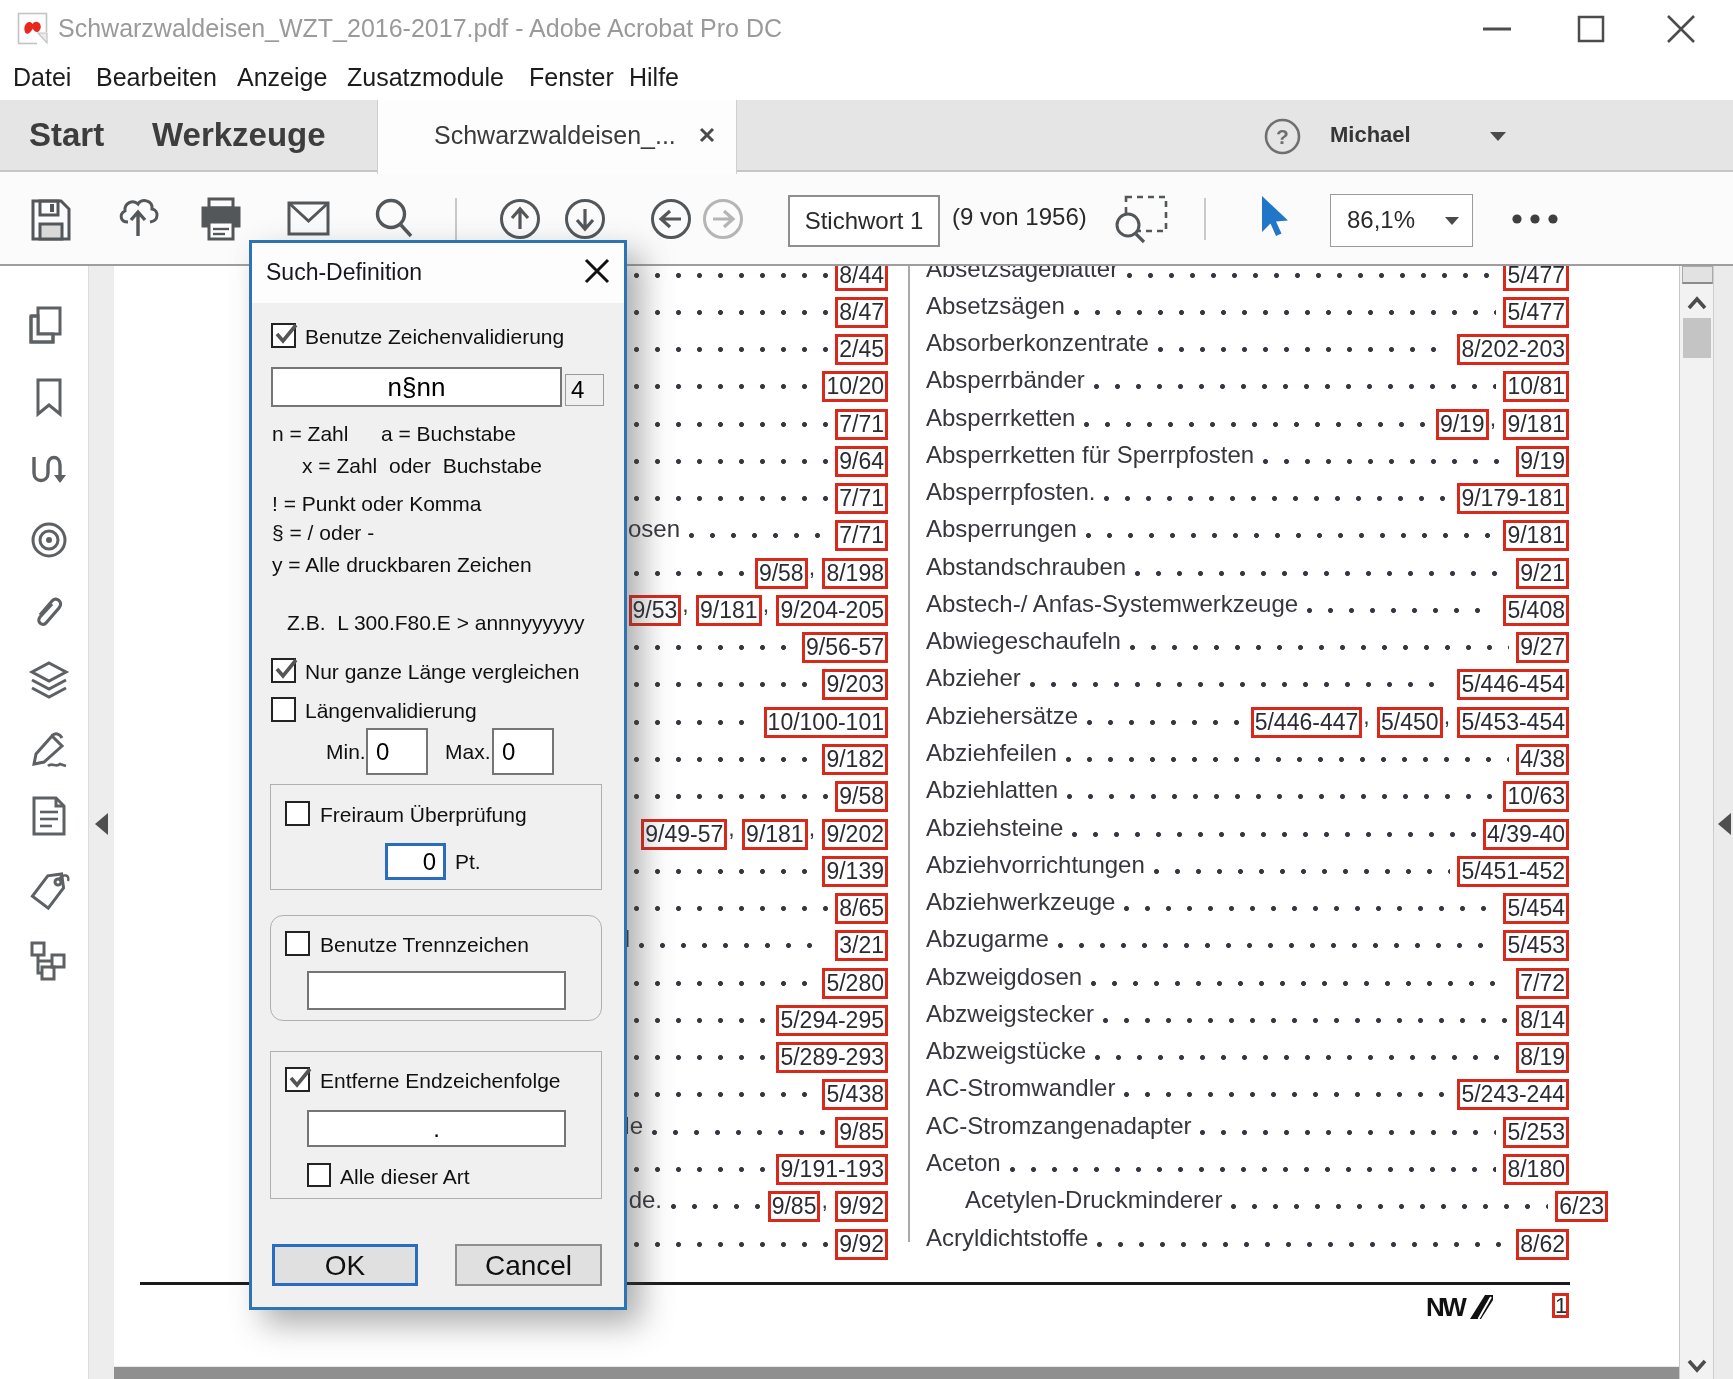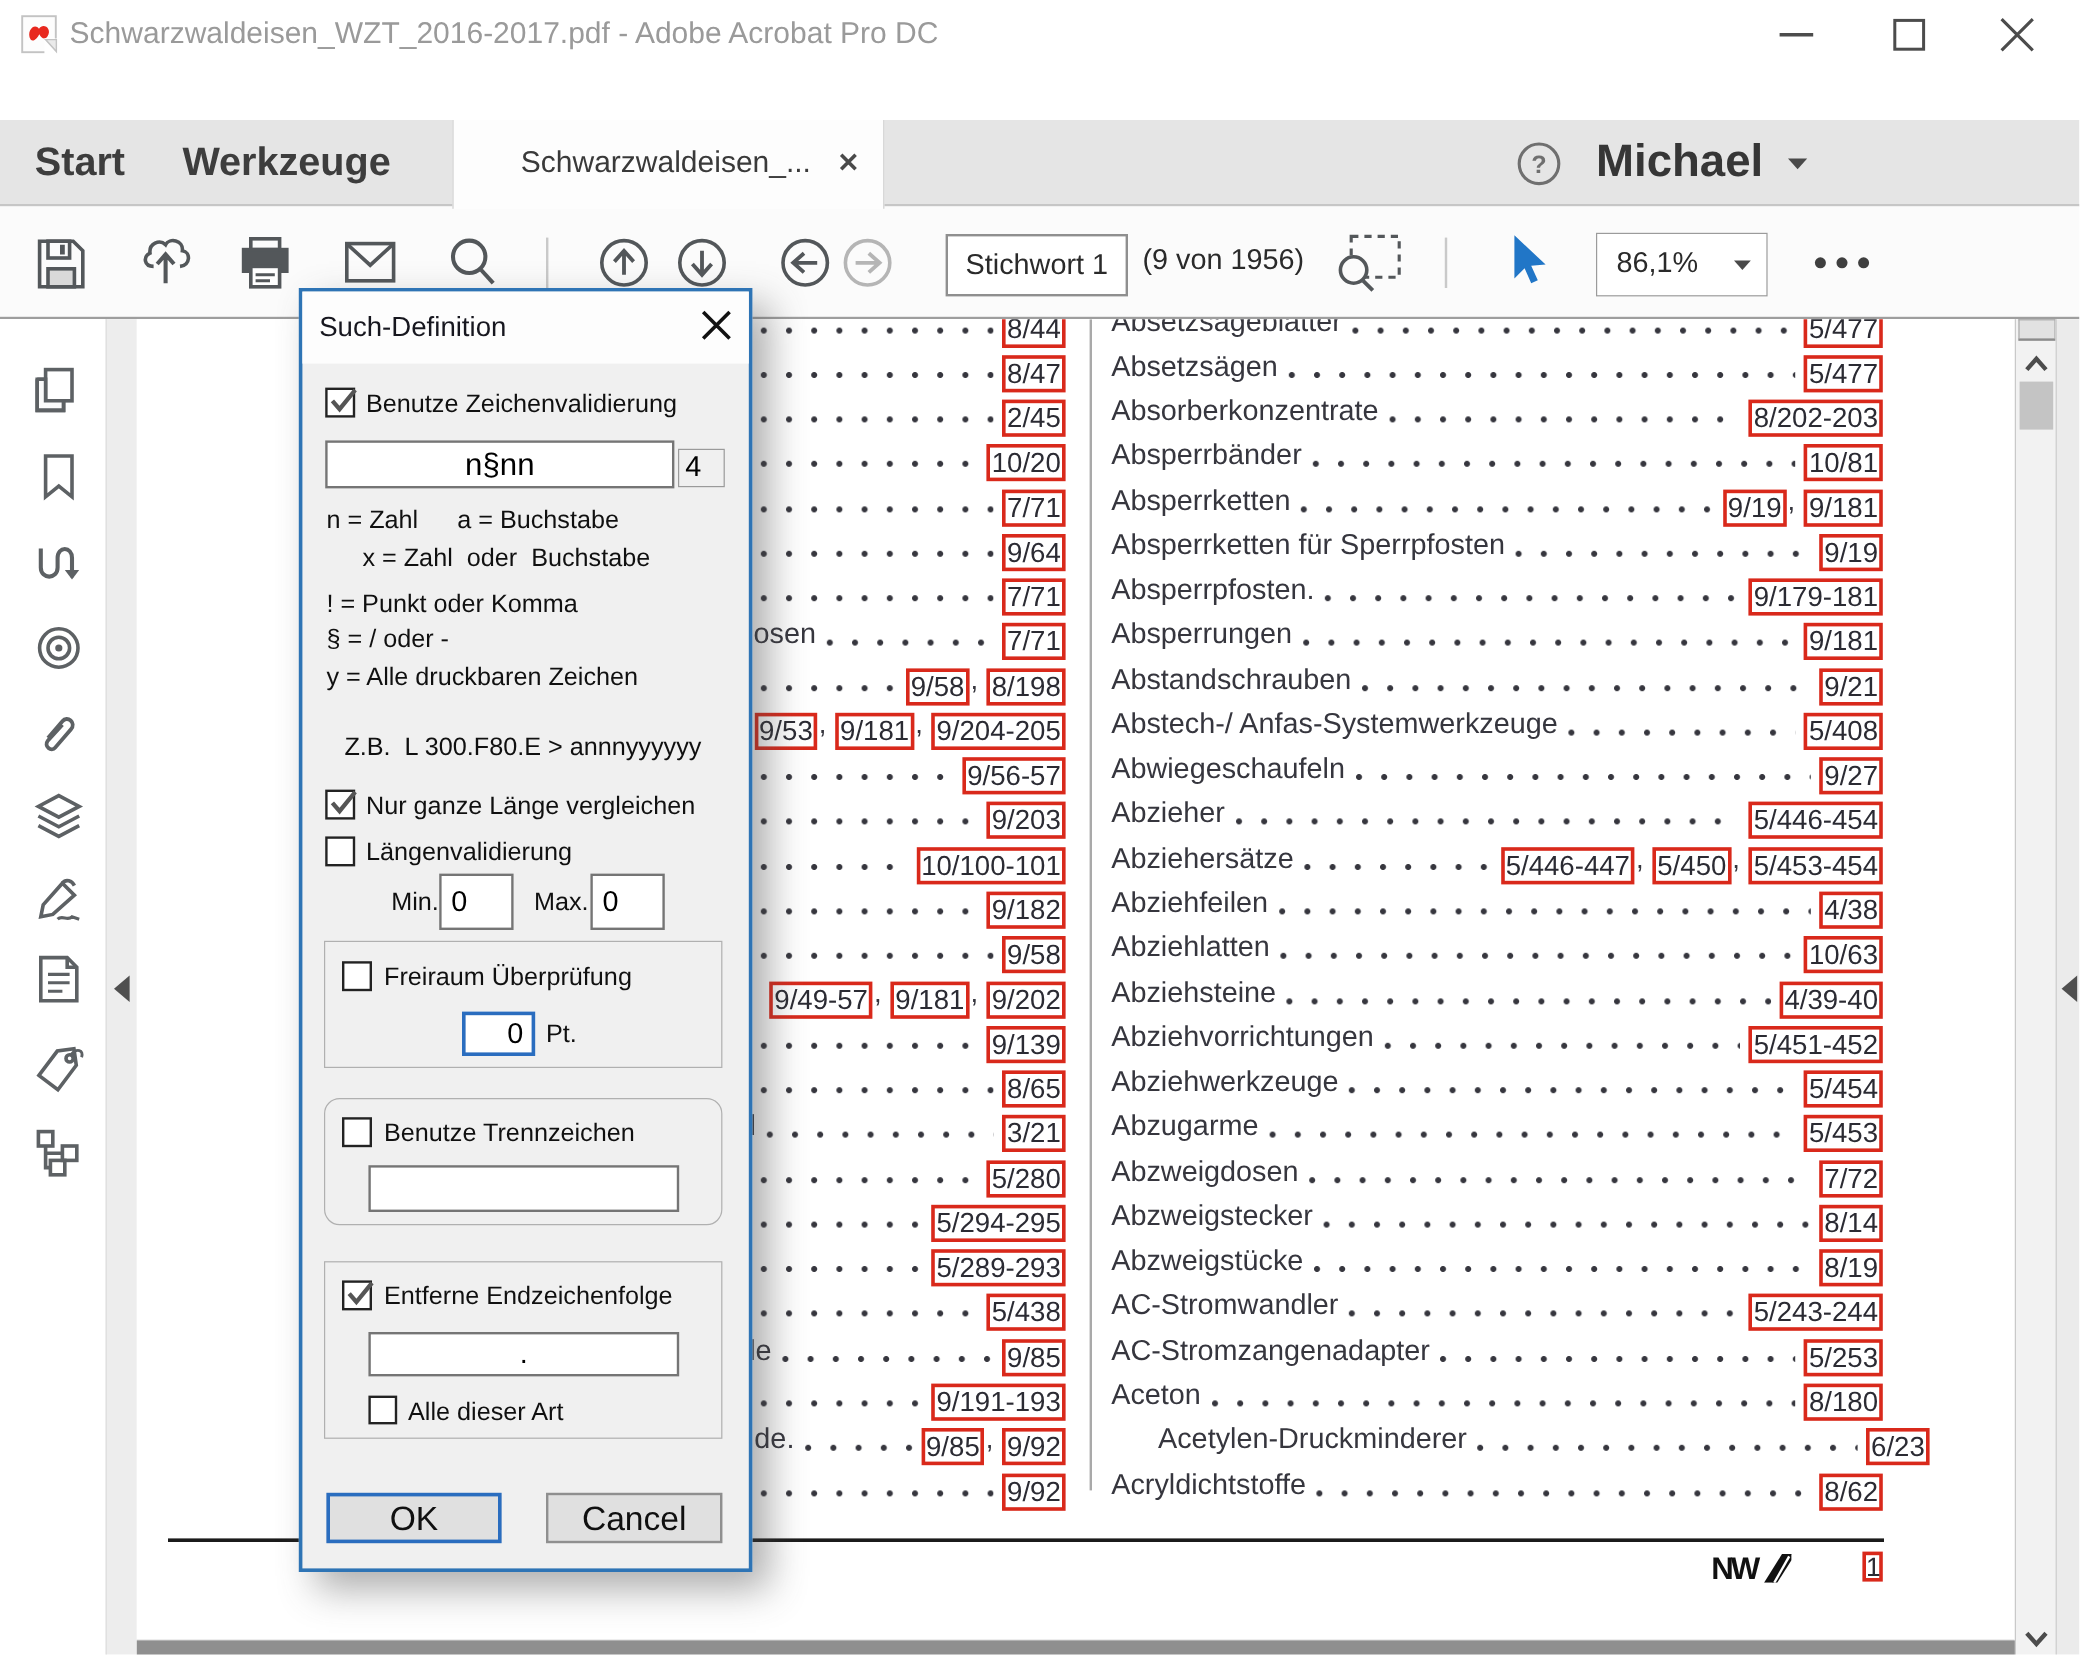--- a/index.html
+++ b/index.html
@@ -21,21 +21,21 @@
 
   
   .tabbar { position:absolute; left:0; top:100px; width:1733px; height:72px; background:#e5e5e5; border-bottom:2px solid #c6c6c6; }
   .tab { position:absolute; top:0; height:70px; line-height:70px; font-size:33px; font-weight:bold; color:#3d3d3d; white-space:nowrap; }
   #tab-start { left:29px; } #tab-werkzeuge { left:152px; }
   .doc-tab { position:absolute; left:377px; top:0; width:360px; height:74px; background:#fdfdfd; border-left:1px solid #cfcfcf; border-right:1px solid #cfcfcf; z-index:2; }
   .doc-tab .doc-tab-label { position:absolute; left:56px; top:0; height:70px; line-height:70px; font-size:25px; color:#3a3a3a; white-space:nowrap; }
   .doc-tab .doc-tab-close { position:absolute; left:320px; top:26px; }
   .help-area { position:absolute; left:1264px; top:0; height:70px; width:469px; }
   .help-circle { position:absolute; left:0; top:18px; }
-  .user-name { position:absolute; left:66px; top:0; height:52px; line-height:70px; font-size:38px; font-weight:bold; color:#363636; }
+  .user-name { position:absolute; left:66px; top:0; height:52px; line-height:70px; font-size:22px; font-weight:bold; color:#363636; }
   .user-caret { position:absolute; left:226px; top:32px; width:0; height:0; border-left:8px solid transparent; border-right:8px solid transparent; border-top:9px solid #4a4a4a; }
 
   
   .toolbar { position:absolute; left:0; top:172px; width:1733px; height:94px; background:#fbfbfb; border-bottom:2px solid #9e9e9e; }
   .tbicon { position:absolute; top:0; }
   .tbsep { position:absolute; top:26px; width:2px; height:42px; background:#c9c9c9; }
   .field { position:absolute; background:#fff; border:2px solid #8f8f8f; font-size:24px; color:#2a2a2a; }
   #stichwort-box { left:788px; top:23px; width:152px; height:52px; text-align:center; line-height:48px; }
   .pageind { position:absolute; left:952px; top:0; height:94px; line-height:90px; font-size:24px; color:#2a2a2a; white-space:nowrap; }
   #zoom-box { left:1330px; top:22px; width:143px; height:53px; border-width:1px; border-color:#9b9b9b; }
@@ -118,20 +118,28 @@
           <rect x="2" y="2" width="24" height="24" fill="none" stroke="#4c4c4c" stroke-width="2.5"></rect>
         </svg>
     </span>
     <span class="winbtn" id="btn-close">
       <svg width="30" height="30" viewBox="0 0 30 30">
           <path d="M2 2 L28 28 M28 2 L2 28" stroke="#4c4c4c" stroke-width="2.6"></path>
         </svg>
     </span>
   </div>
 
+  <div class="menubar" id="menubar">
+      <span class="menu-item" style="left: 13px;">Datei</span>
+      <span class="menu-item" style="left: 96px;">Bearbeiten</span>
+      <span class="menu-item" style="left: 237px;">Anzeige</span>
+      <span class="menu-item" style="left: 347px;">Zusatzmodule</span>
+      <span class="menu-item" style="left: 529px;">Fenster</span>
+      <span class="menu-item" style="left: 629px;">Hilfe</span>
+    </div>
 
   <div class="tabbar">
     <span class="tab" id="tab-start">Start</span>
     <span class="tab" id="tab-werkzeuge">Werkzeuge</span>
     <div class="doc-tab">
       <span class="doc-tab-label">Schwarzwaldeisen_...</span>
       <span class="doc-tab-close">
         <svg width="18" height="18" viewBox="0 0 18 18">
             <path d="M3 3 L15 15 M15 3 L3 15" stroke="#4a4a4a" stroke-width="3"></path>
           </svg>

